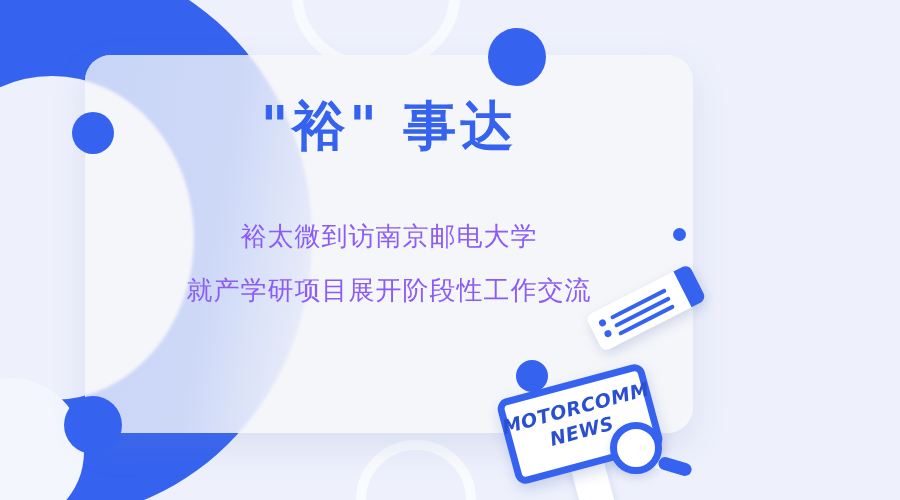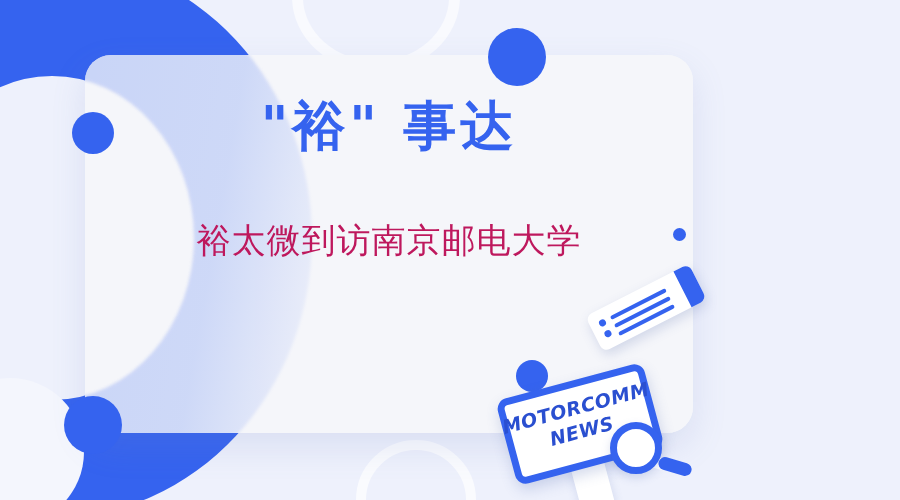--- a/index.html
+++ b/index.html
@@ -138,22 +138,22 @@
     font-weight: 700;
     letter-spacing: 4px;
     line-height: 1;
     font-family: "DejaVu Sans", "Liberation Sans", sans-serif;
     white-space: nowrap;
   }
   .subline {
     position: absolute;
     left: 0; right: 0;
     text-align: center;
-    color: #be185d;
-    font-size: 34px;
+    color: #8b5cf6;
+    font-size: 26px;
     font-weight: 400;
     letter-spacing: 1px;
     line-height: 1;
     font-family: "DejaVu Sans", "Liberation Sans", sans-serif;
     white-space: nowrap;
   }
   .subline-1 { top: 168px; }
   .subline-2 { top: 222px; }
 
   
@@ -294,20 +294,21 @@
 
   <div class="dot dot-tl"></div>
   <div class="dot dot-top"></div>
   <div class="dot dot-small"></div>
   <div class="dot dot-bl"></div>
   <div class="dot dot-mid"></div>
 
   <div class="text-wrap">
     <div class="headline">"裕" 事达</div>
     <div class="subline subline-1">裕太微到访南京邮电大学</div>
+    <div class="subline subline-2">就产学研项目展开阶段性工作交流</div>
   </div>
 
   <div class="memo">
     <div class="memo-body"></div>
     <div class="memo-tab"></div>
     <div class="memo-dot memo-dot-1"></div>
     <div class="memo-dot memo-dot-2"></div>
     <div class="memo-line memo-line-1"></div>
     <div class="memo-line memo-line-2"></div>
     <div class="memo-line memo-line-3"></div>

